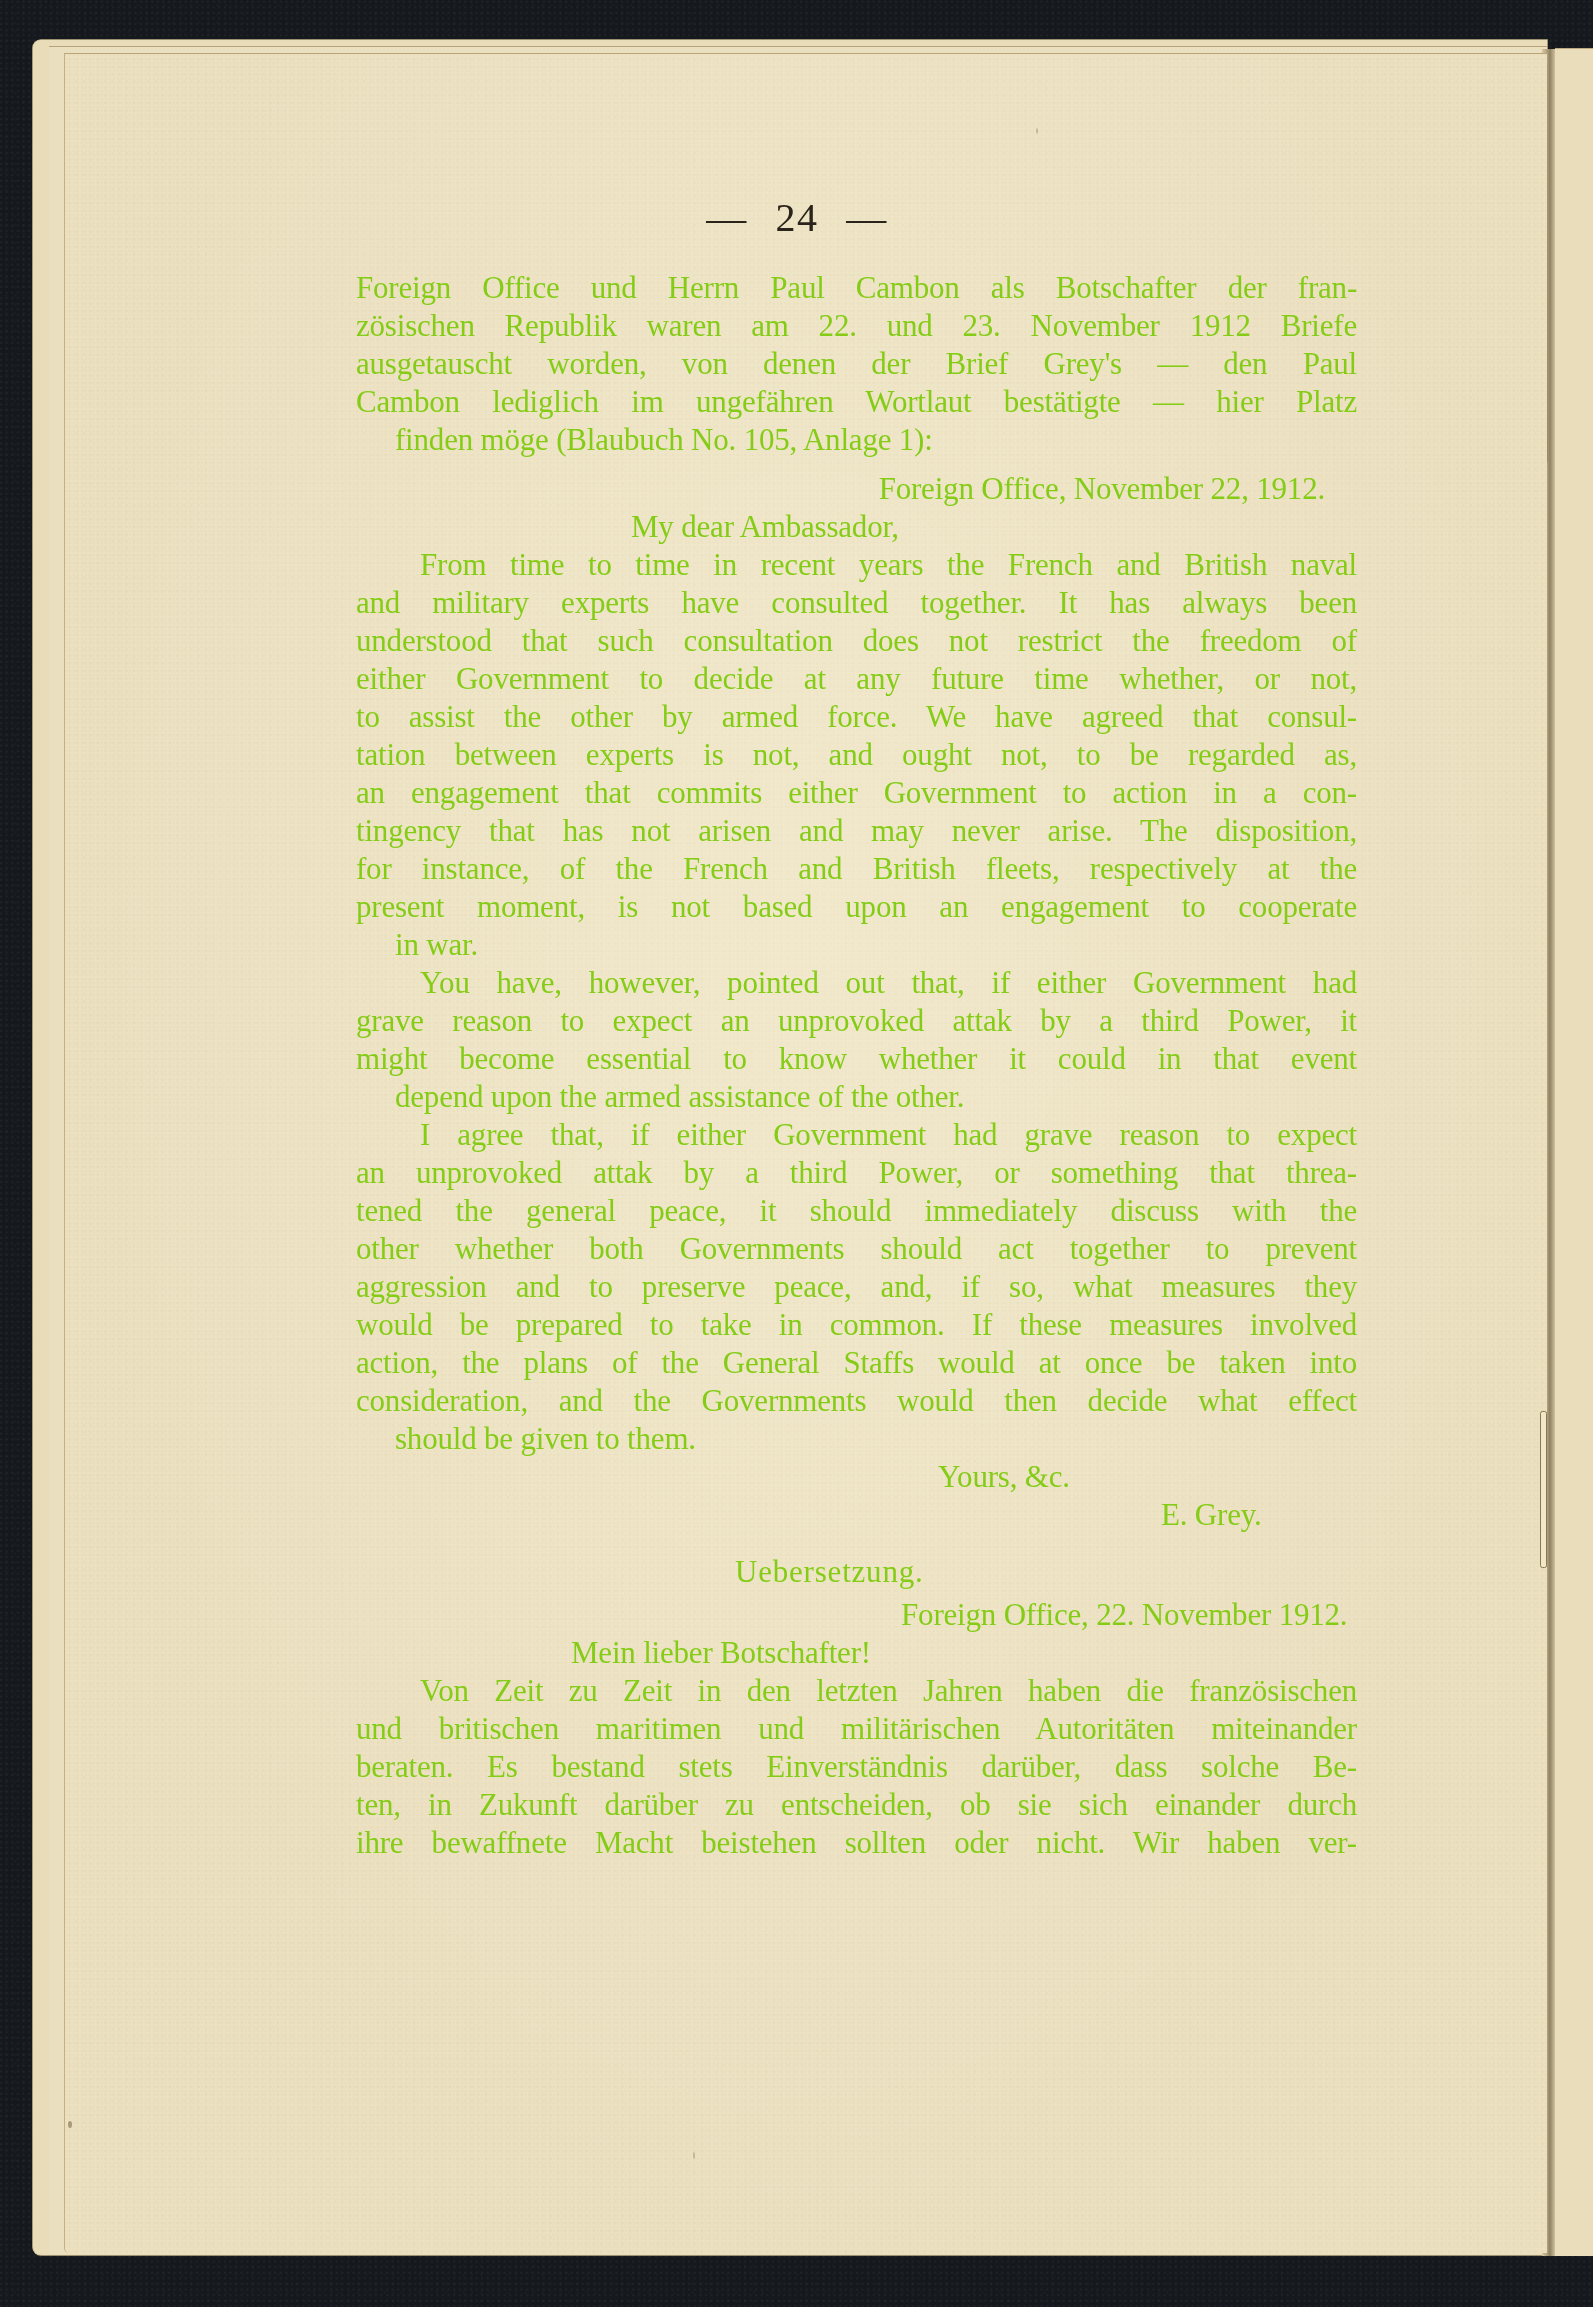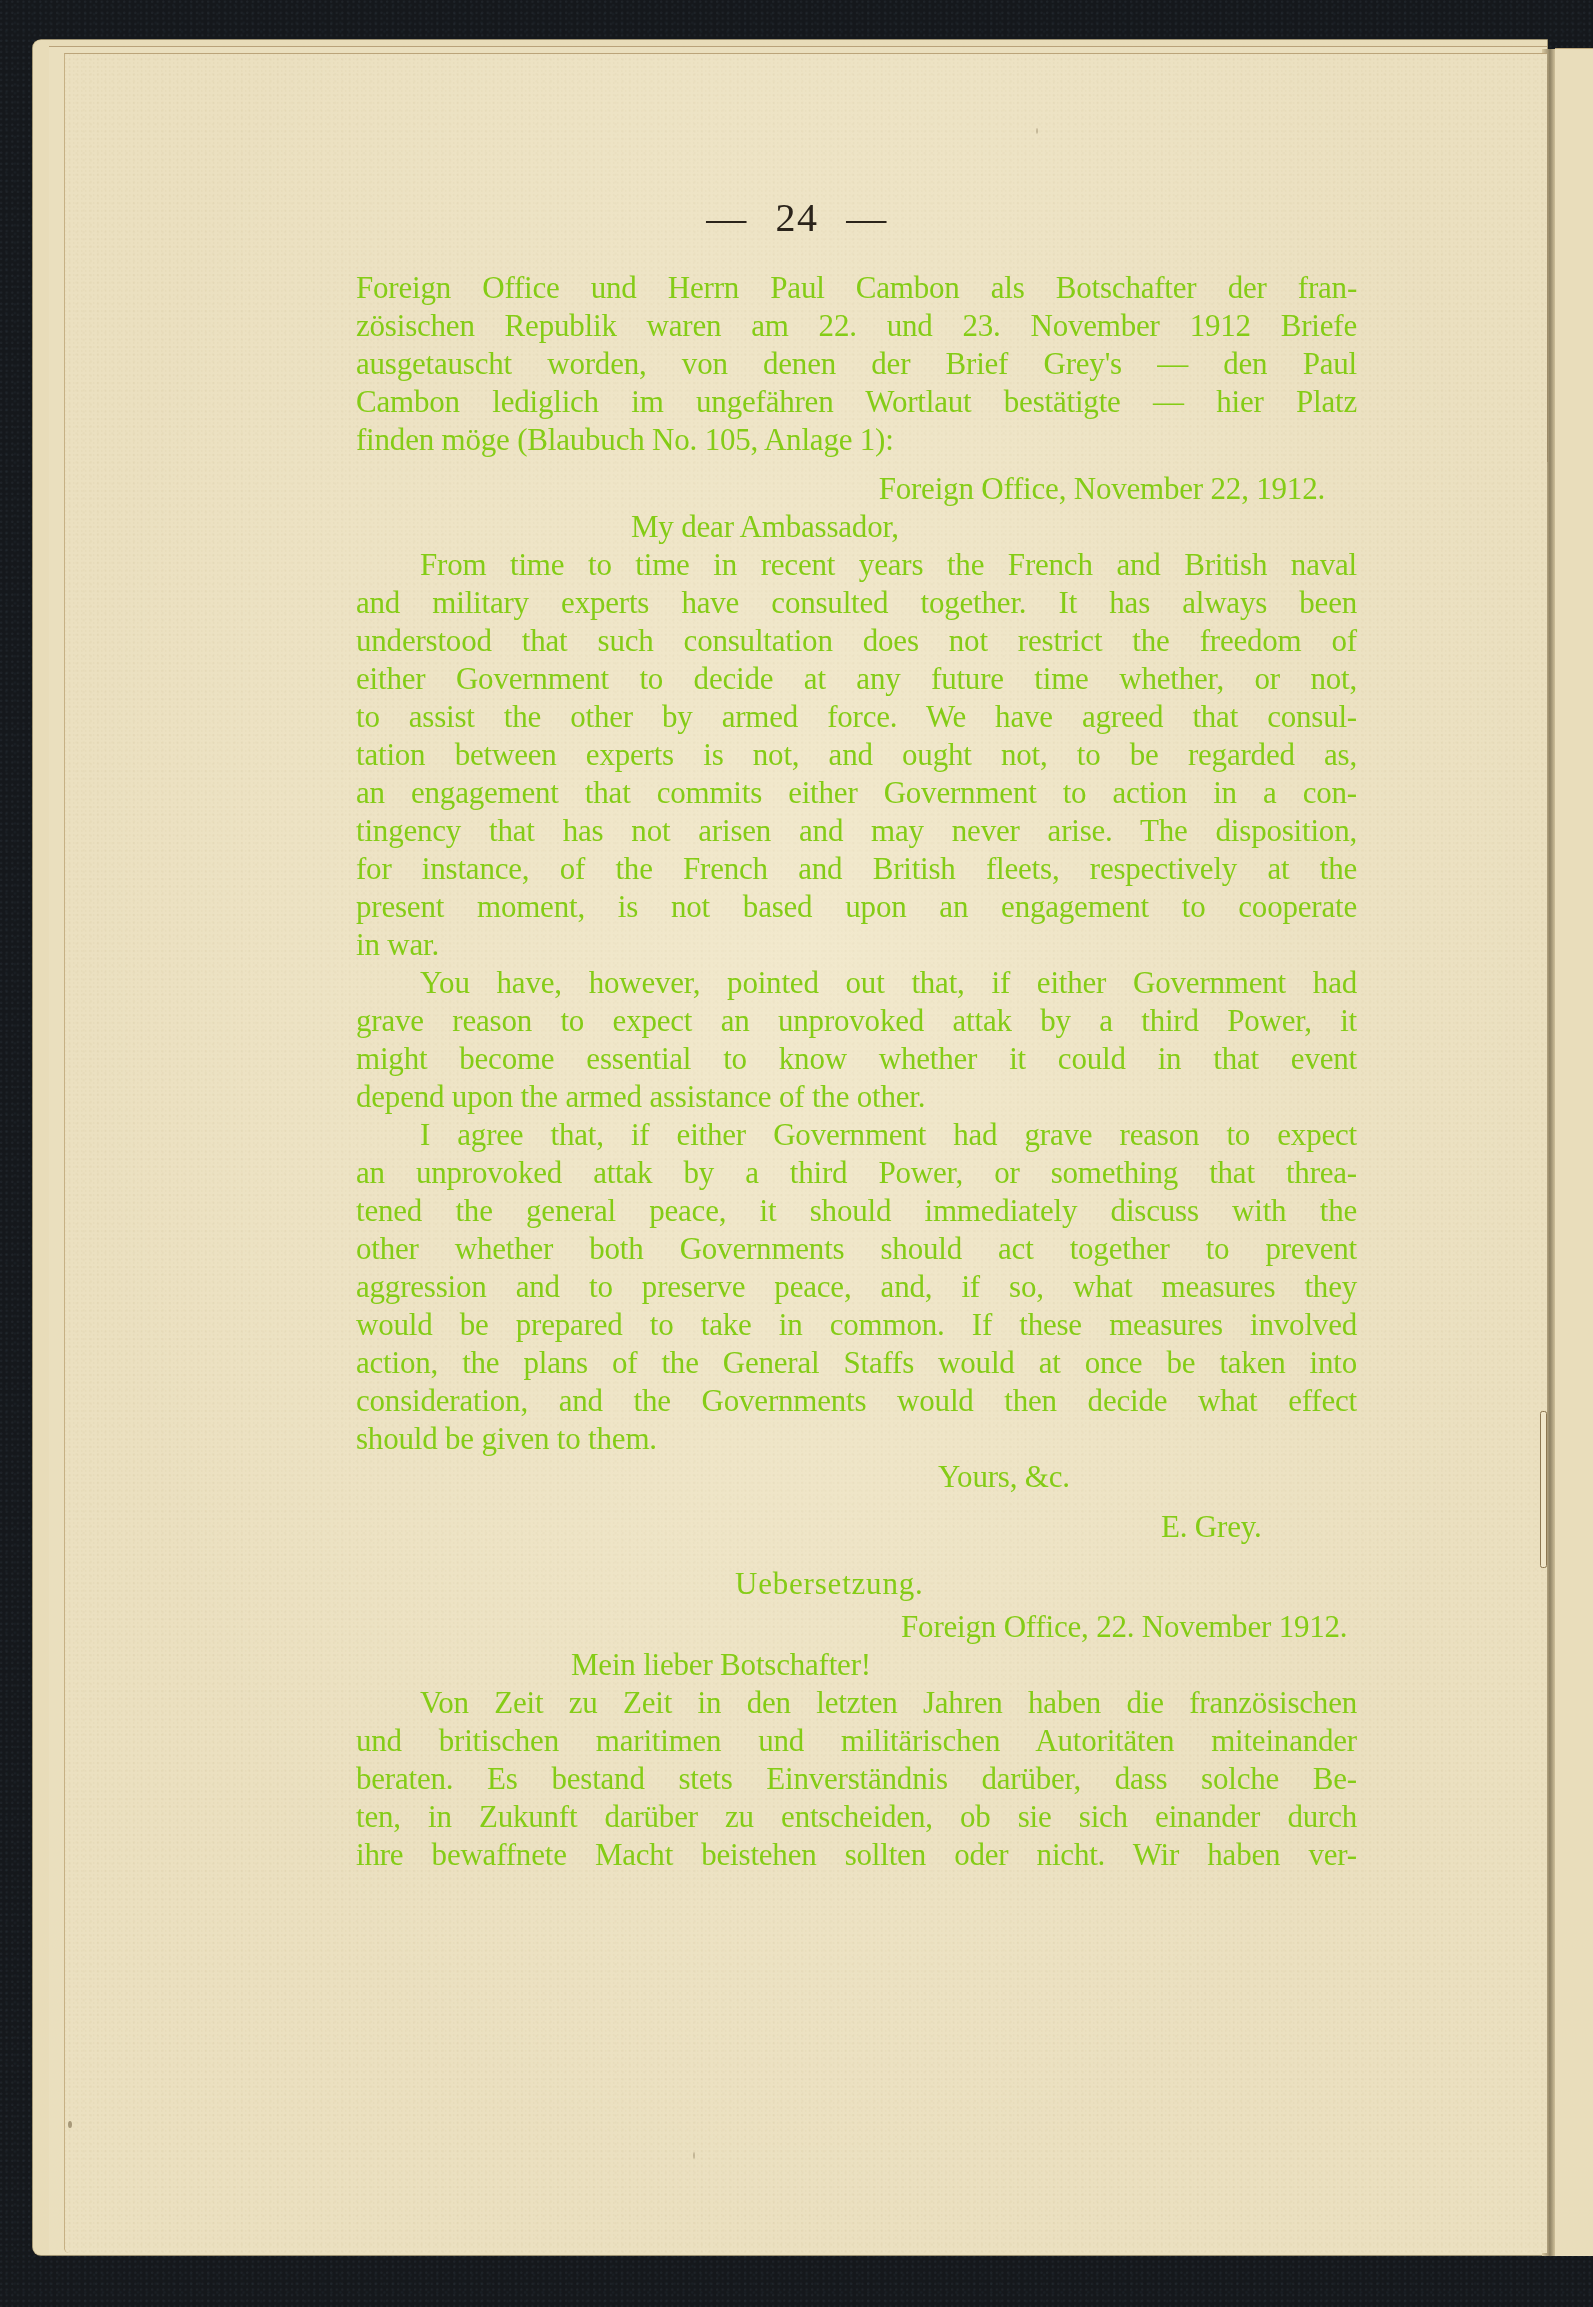--- a/index.html
+++ b/index.html
@@ -104,27 +104,27 @@
     font-stretch: condensed;
   }
   .line {
     display: block;
     height: 38px;
     white-space: nowrap;
     text-align: justify;
     text-align-last: justify;
     letter-spacing: -0.2px;
   }
-  .line.last { text-align-last: left; }
+  .line.last { text-align-last: left; margin-left: 39px; }
   .line.indent { padding-left: 64px; }
   .line.dateline { text-align-last: right; padding-right: 32px; text-align: left; }
   .line.salutation { padding-left: 275px; text-align-last: left; }
   .line.salutation-de { padding-left: 215px; text-align-last: left; }
   .line.closing { padding-left: 582px; text-align-last: left; }
-  .line.signature { padding-left: 805px; text-align-last: left; margin-top: 12px; }
+  .line.signature { padding-left: 805px; text-align-last: left; }
   .line.heading { padding-left: 379px; text-align-last: left; letter-spacing: 0.8px; }
   .line.dateline-de { text-align-last: right; padding-right: 9.6px; text-align: center; }
   .gap-small { display: block; height: 4.8px; }
   .gap-med { display: block; height: 11px; }
   .gap-large { display: block; height: 19px; }
 
   
   .speck {
     position: absolute;
     background: #7b6a4b;

